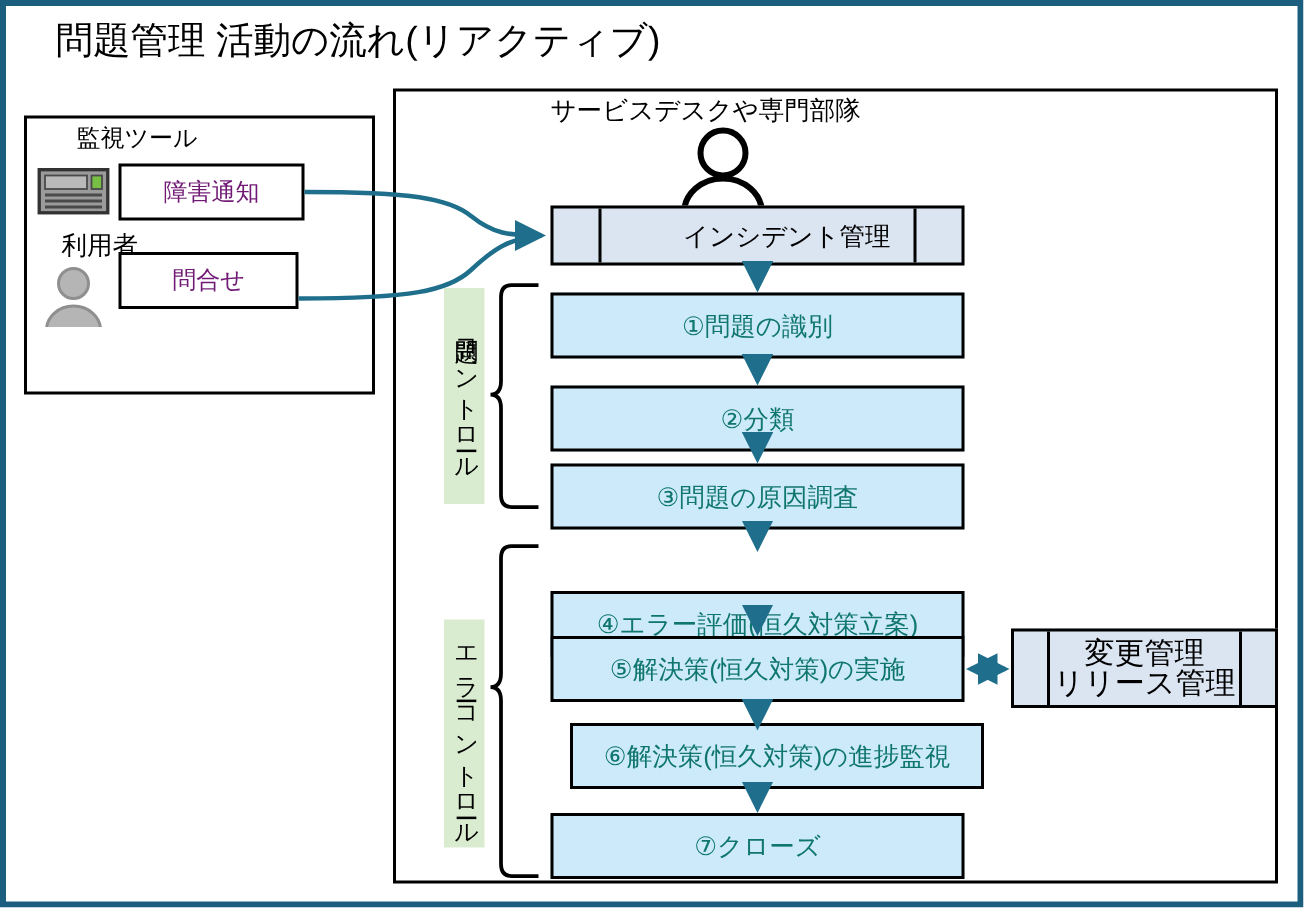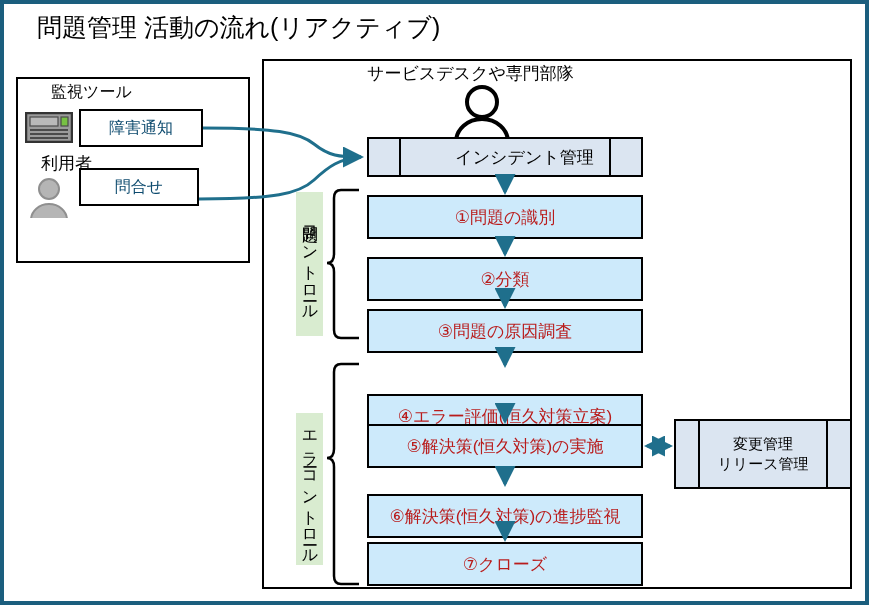--- a/index.html
+++ b/index.html
@@ -33,56 +33,56 @@
   
   .plain-label{color:#000;white-space:nowrap;margin-left:23px;}
   #monitor-label{left:24px;top:78px;font-size:16px;}
   #user-label{left:14px;top:148px;font-size:17px;text-align:right;}
   #servicedesk-label{left:340px;top:58px;font-size:17px;}
 
   
   .src-box{
     border:2px solid #000;background:#fff;
     display:flex;align-items:center;justify-content:center;
-    font-size:16px;color:#0c4a6e;white-space:nowrap;
+    font-size:16px;color:#701a75;white-space:nowrap;
   }
   #box-failure-notice{left:75px;top:105px;width:124px;height:38px;}
   #box-inquiry{left:75px;top:164px;width:120px;height:38px;}
 
   
   #icon-monitor-tool{left:21px;top:108px;width:48px;height:31px;}
   
   #icon-user{left:24px;top:172px;width:42px;height:42px;}
   
   #icon-servicedesk{left:448px;top:78px;width:60px;height:56px;}
 
   
   .proc{
     border:2px solid #000000;
     background:#cdeafb;
     display:flex;align-items:center;justify-content:center;
-    font-size:17px;color:#b91c1c;white-space:nowrap;
+    font-size:17px;color:#0f766e;white-space:nowrap;
     left:363px;width:276px;height:44px;
   }
   
   .pdp{
     border:2px solid #000000;
     background:#dbe5f1;
     position:absolute;box-sizing:border-box;
     display:flex;align-items:center;justify-content:center;
     text-align:center;color:#000;
   }
   .pdp .band{
     position:absolute;top:0;bottom:0;width:0;
     border-left:2px solid #000;
   }
   .pdp .band.l{left:30px;}
   .pdp .band.r{right:30px;}
   #box-incident{left:363px;top:133px;width:276px;height:40px;font-size:17px;padding-left:39px;}
-  #box-change{left:670px;top:415px;width:178px;height:70px;font-size:15px;line-height:20px;}
+  #box-change{left:670px;top:415px;width:178px;height:53px;font-size:20px;line-height:20px;}
   #box-change .band.l{left:22px;}
   #box-change .band.r{right:22px;}
 
   
   .grp-label{
     background:#d9ecd0;color:#000;font-size:16px;
     writing-mode:vertical-rl;text-orientation:upright;
     display:flex;align-items:center;justify-content:center;
     letter-spacing:1px;white-space:nowrap;
   }
@@ -145,21 +145,21 @@
   </div>
 
   <div class="abs grp-label" id="label-problem-control">問題コントロール</div>
   <div class="abs grp-label" id="label-error-control">エラーコントロール</div>
 
   <div class="abs proc" style="top:191px;">①問題の識別</div>
   <div class="abs proc" style="top:253px;">②分類</div>
   <div class="abs proc" style="top:305px;">③問題の原因調査</div>
   <div class="abs proc" style="top:380px;margin-top:10px;">④エラー評価(恒久対策立案)</div>
   <div class="abs proc" style="top:420px;">⑤解決策(恒久対策)の実施</div>
-  <div class="abs proc" style="top:490px;">⑥解決策(恒久対策)の進捗監視</div>
+  <div class="abs proc" style="top:478px;margin-left:13px;">⑥解決策(恒久対策)の進捗監視</div>
   <div class="abs proc" style="top:538px;">⑦クローズ</div>
 
   <div class="pdp" id="box-change">
     <span class="band l"></span>
     <span class="band r"></span>
     <span style="position:relative;">
       <span>変更管理</span><br>
       <span>リリース管理</span>
     </span>
   </div>

